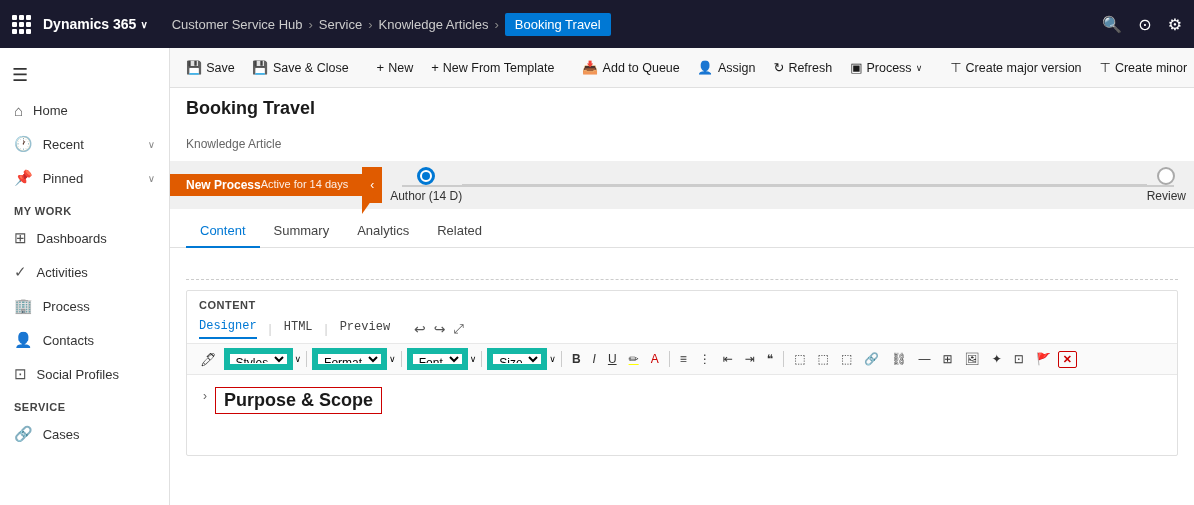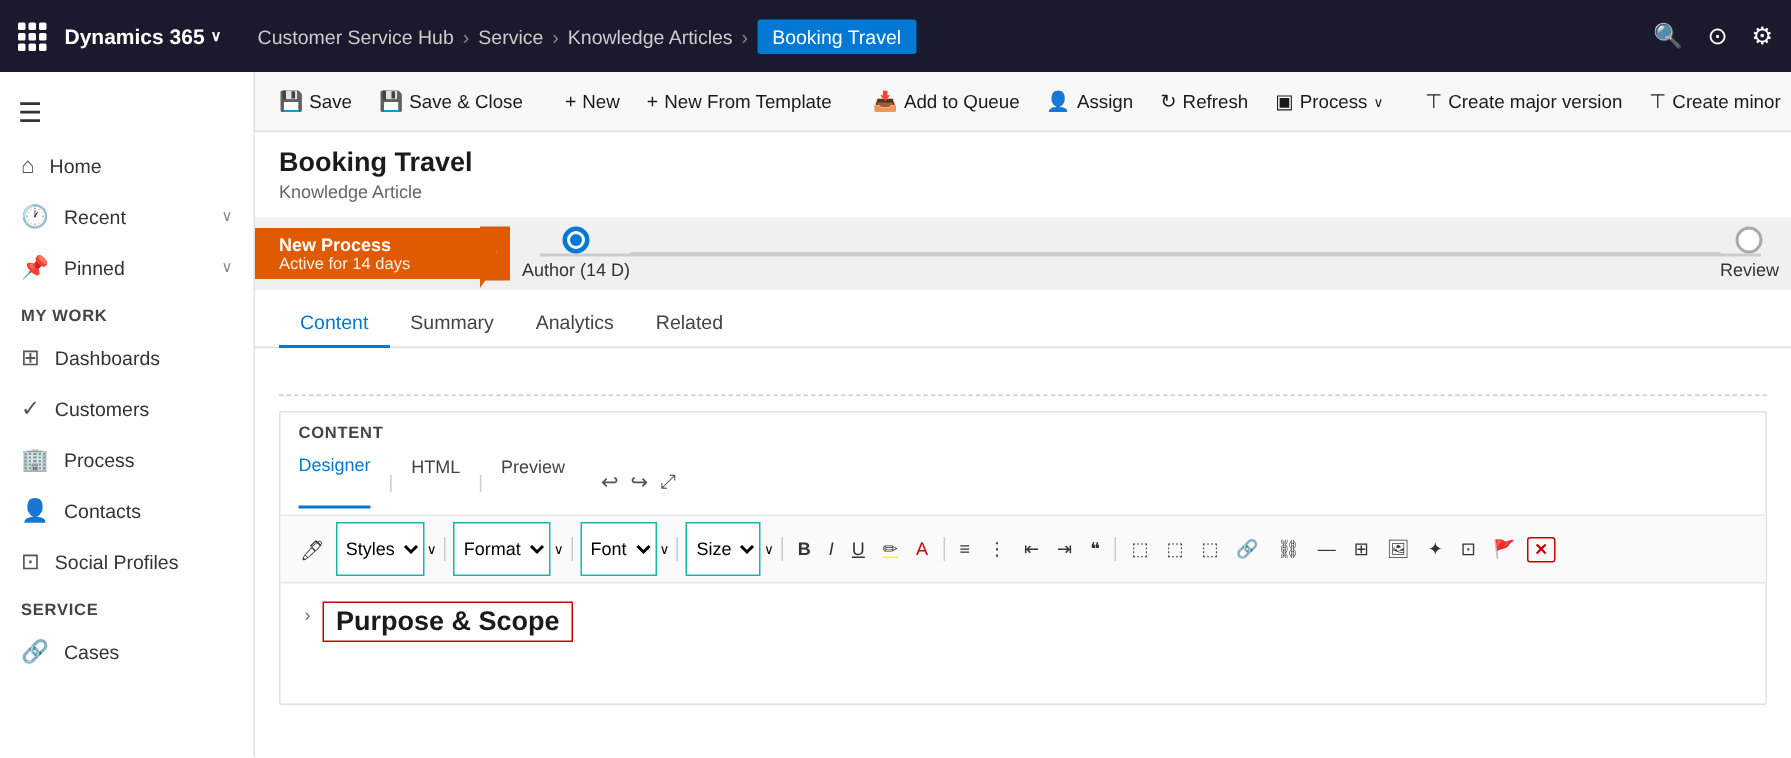--- a/index.html
+++ b/index.html
@@ -148,39 +148,39 @@
       padding: 10px 16px 0;
     }
     .article-title {
       font-size: 18px;
       font-weight: 600;
       color: #1a1a1a;
     }
     .article-subtitle {
       font-size: 12px;
       color: #666;
-      margin-top: 2px;
+      margin-top: 18px;
     }
 
     
     .process-bar {
       display: flex;
       align-items: center;
       margin: 10px 0 0;
       background: #f0f0f0;
       padding: 6px 0;
       position: relative;
     }
     .process-stage-active {
       background: #e05b00;
       color: #fff;
       padding: 4px 14px 4px 16px;
       font-size: 12px;
       display: flex;
-      flex-direction: column;
+      flex-direction: row;
       position: relative;
       min-width: 150px;
     }
     .process-stage-active .stage-name { font-weight: 600; font-size: 12px; }
     .process-stage-active .stage-sub { font-size: 11px; opacity: 0.9; }
     .process-stage-active::after {
       content: '';
       position: absolute;
       right: -14px;
       top: 0;
@@ -317,21 +317,22 @@
       display: flex;
       align-items: center;
       gap: 12px;
       padding: 4px 12px;
       border-bottom: 1px solid #e8e8e8;
       font-size: 12px;
     }
     .editor-tab {
       color: #444;
       cursor: pointer;
-      padding-bottom: 20px;
+      padding-bottom: 4px;
+      font-family: Liberation Mono, monospace;
     }
     .editor-tab.active {
       color: #0078d4;
       border-bottom: 2px solid #0078d4;
       font-weight: 500;
     }
     .editor-tab-sep { color: #ccc; }
     .editor-undo-btns {
       margin-left: 12px;
       display: flex;
@@ -360,26 +361,26 @@
     .fmt-btn {
       background: none;
       border: none;
       cursor: pointer;
       padding: 2px 5px;
       font-size: 12px;
       color: #333;
       border-radius: 2px;
     }
     .fmt-select {
-      border: 1px solid #14b8a6;
+      border: 6px solid #14b8a6;
       background: #fff;
       font-size: 12px;
       padding: 1px 2px;
       cursor: pointer;
-      height: 36px;
+      height: 22px;
     }
     .fmt-sep { width: 1px; height: 16px; background: #ccc; margin: 0 3px; }
     .fmt-btn.bold { font-weight: 700; }
     .fmt-btn.italic { font-style: italic; }
     .fmt-btn.underline { text-decoration: underline; }
     .fmt-btn.red-x {
       color: #c00;
       border: 1px solid #c00;
       font-weight: 700;
       font-size: 11px;
@@ -463,21 +464,21 @@
       <span class="chevron">∨</span>
     </div>
 
     <div class="sidebar-section-label">My Work</div>
     <div class="sidebar-item">
       <span class="si-icon">⊞</span>
       <span>Dashboards</span>
     </div>
     <div class="sidebar-item">
       <span class="si-icon">✓</span>
-      <span>Customers</span>
+      <span>Activities</span>
     </div>
 
     <div class="sidebar-item">
       <span class="si-icon">🏢</span>
       <span>Process</span>
     </div>
     <div class="sidebar-item">
       <span class="si-icon">👤</span>
       <span>Contacts</span>
     </div>

